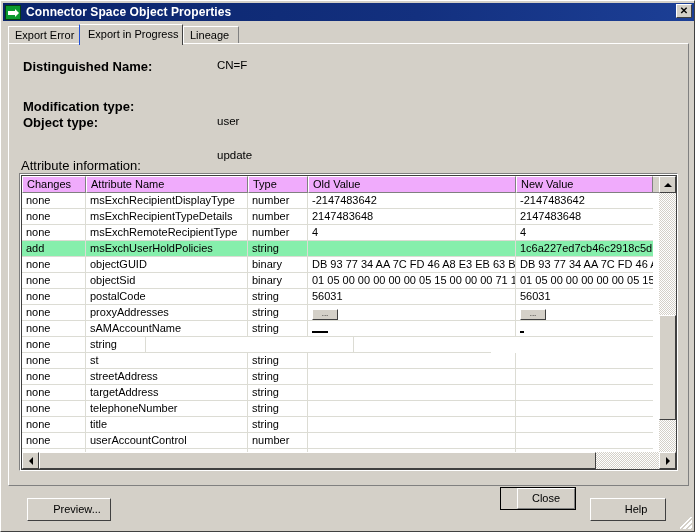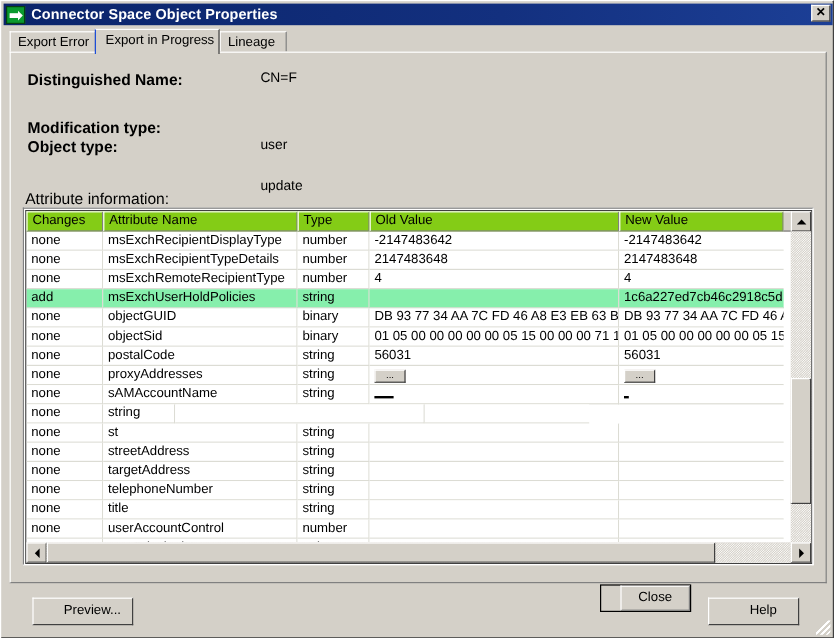--- a/index.html
+++ b/index.html
@@ -177,21 +177,21 @@
   #hdr {
     position: absolute;
     left: 0; top: 0;
     width: 654px; height: 17px;
     display: flex;
     background: #d4d0c8;
     box-sizing: border-box;
   }
   .hdr-cell {
     box-sizing: border-box;
-    background: #84cc16;
+    background: #f0abfc;
     border-top: 1px solid #ffffff;
     border-left: 1px solid #ffffff;
     border-right: 1px solid #808080;
     border-bottom: 1px solid #808080;
     font-size: 11px;
     line-height: 15px;
     padding-left: 4px;
     white-space: nowrap;
     overflow: hidden;
     cursor: default;

